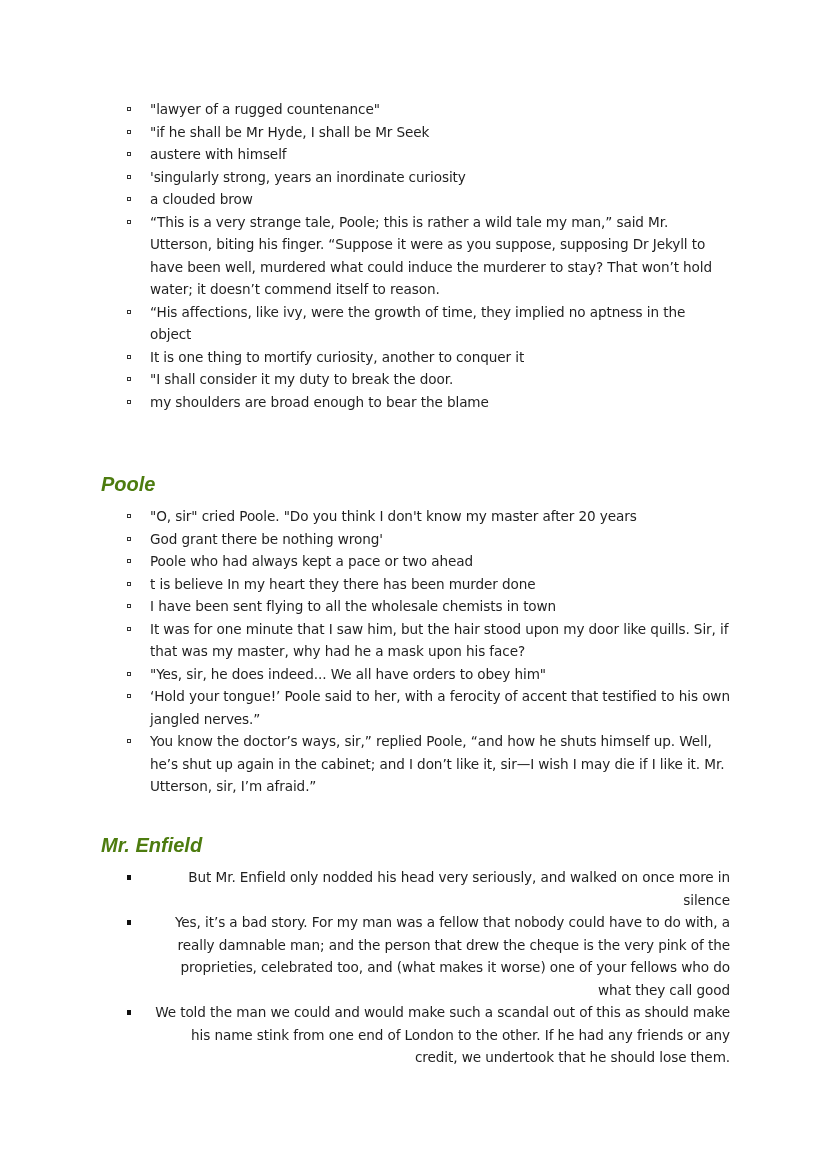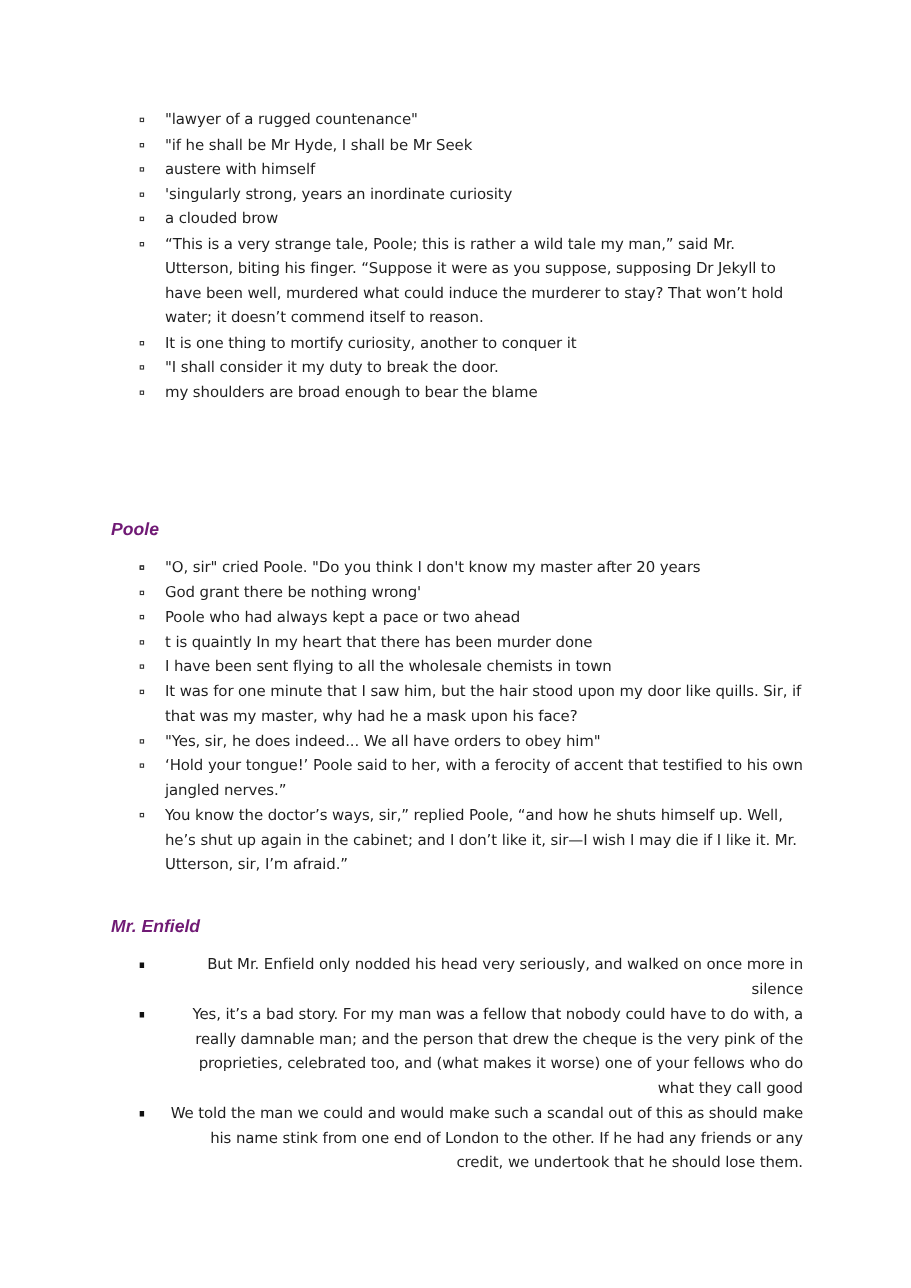--- a/index.html
+++ b/index.html
@@ -21,22 +21,22 @@
       top: 0;
       width: 828px;
       height: 1171px;
     }
     .heading {
       position: absolute;
       left: 101px;
       font-family: "Liberation Sans", sans-serif;
       font-weight: bold;
       font-style: italic;
-      font-size: 16px;
-      color: #701a75;
+      font-size: 20px;
+      color: #4d7c0f;
       margin: 0;
     }
     ul.quotes {
       list-style: none;
       margin: 0;
       padding: 0;
       position: absolute;
       left: 0;
       width: 828px;
     }
@@ -71,32 +71,33 @@
 
 <div class="page">
 
   <ul class="quotes" style="top:98px;">
     <li><span class="bullet hollow"></span><span>"lawyer of a rugged countenance"</span></li>
     <li><span class="bullet hollow"></span><span>"if he shall be Mr Hyde, I shall be Mr Seek</span></li>
     <li><span class="bullet hollow"></span><span>austere with himself</span></li>
     <li><span class="bullet hollow"></span><span>'singularly strong, years an inordinate curiosity</span></li>
     <li><span class="bullet hollow"></span><span>a clouded brow</span></li>
     <li><span class="bullet hollow"></span><span>“This is a very strange tale, Poole; this is rather a wild tale my man,” said Mr. Utterson, biting his finger. “Suppose it were as you suppose, supposing Dr Jekyll to have been well, murdered what could induce the murderer to stay? That won’t hold water; it doesn’t commend itself to reason.</span></li>
+    <li><span class="bullet hollow"></span><span>“His affections, like ivy, were the growth of time, they implied no aptness in the object</span></li>
     <li><span class="bullet hollow"></span><span>It is one thing to mortify curiosity, another to conquer it</span></li>
     <li><span class="bullet hollow"></span><span>"I shall consider it my duty to break the door.</span></li>
     <li><span class="bullet hollow"></span><span>my shoulders are broad enough to bear the blame</span></li>
   </ul>
 
   <h3 class="heading" style="top:473px;">Poole</h3>
   <ul class="quotes" style="top:505px;">
     <li><span class="bullet hollow"></span></li>
     <li><span class="bullet hollow"></span><span>"O, sir" cried Poole. "Do you think I don't know my master after 20 years</span></li>
     <li><span class="bullet hollow"></span><span>God grant there be nothing wrong'</span></li>
     <li><span class="bullet hollow"></span><span>Poole who had always kept a pace or two ahead</span></li>
-    <li><span class="bullet hollow"></span><span>t is quaintly In my heart that there has been murder done</span></li>
+    <li><span class="bullet hollow"></span><span>t is believe In my heart they there has been murder done</span></li>
     <li><span class="bullet hollow"></span><span>I have been sent flying to all the wholesale chemists in town</span></li>
     <li><span class="bullet hollow"></span><span>It was for one minute that I saw him, but the hair stood upon my door like quills. Sir, if that was my master, why had he a mask upon his face?</span></li>
     <li><span class="bullet hollow"></span><span>"Yes, sir, he does indeed... We all have orders to obey him"</span></li>
     <li><span class="bullet hollow"></span><span>‘Hold your tongue!’ Poole said to her, with a ferocity of accent that testified to his own jangled nerves.”</span></li>
     <li><span class="bullet hollow"></span><span>You know the doctor’s ways, sir,” replied Poole, “and how he shuts himself up. Well, he’s shut up again in the cabinet; and I don’t like it, sir—I wish I may die if I like it. Mr. Utterson, sir, I’m afraid.”</span></li>
   </ul>
 
   <h3 class="heading" style="top:834px;">Mr. Enfield</h3>
   <ul class="quotes" style="top:866px;text-align:right;">
     <li><span class="bullet filled"></span><span>But Mr. Enfield only nodded his head very seriously, and walked on once more in silence</span></li>

